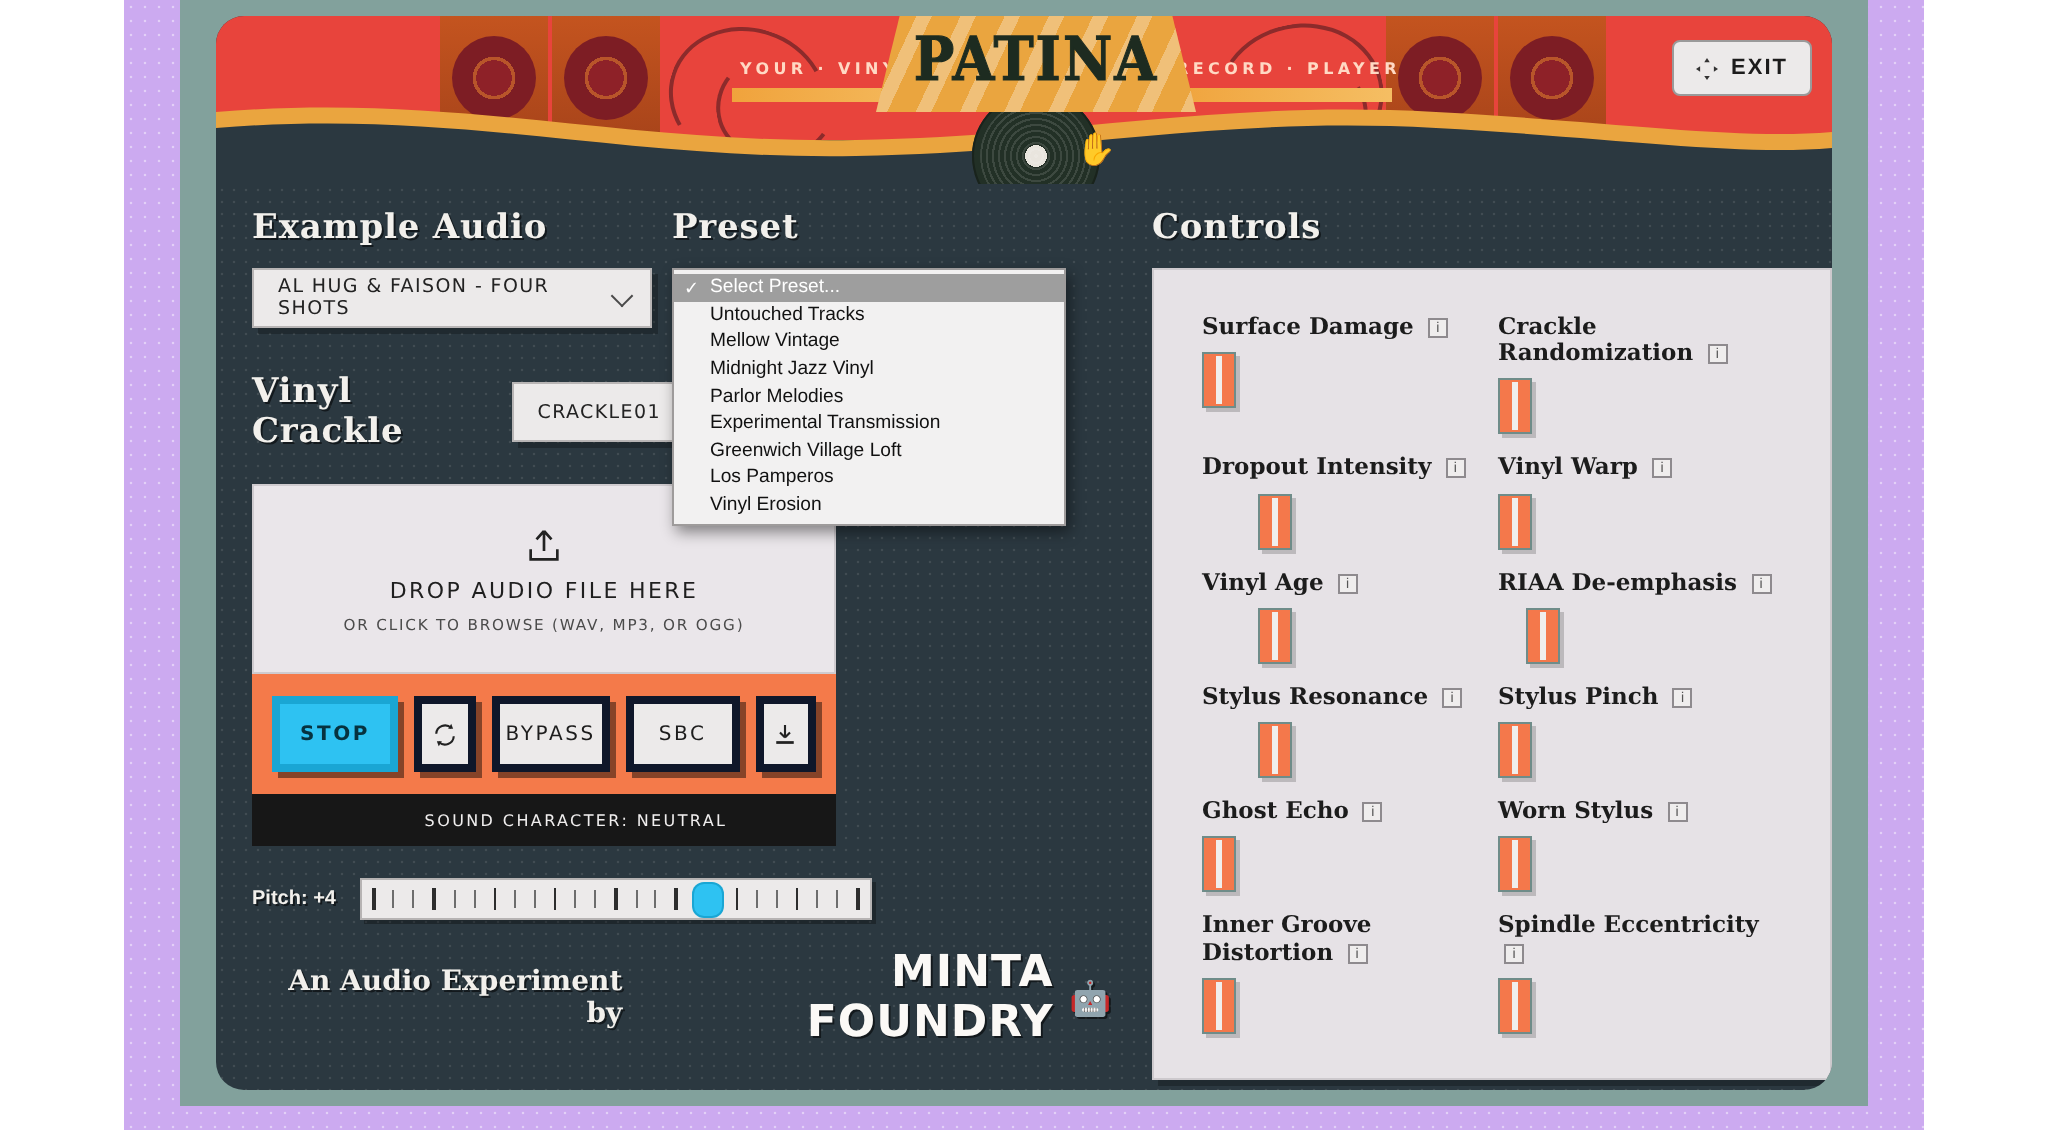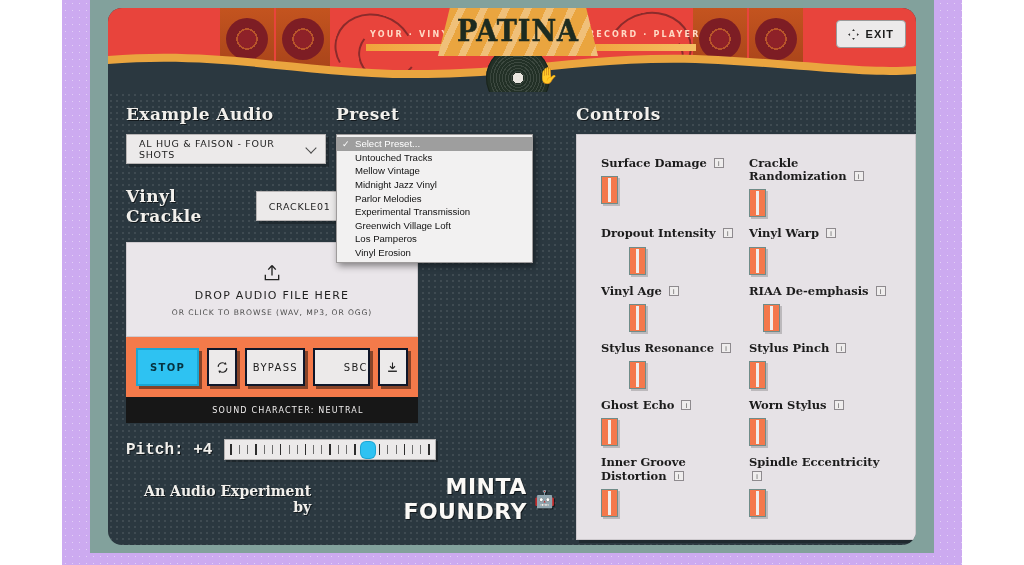--- a/index.html
+++ b/index.html
@@ -237,50 +237,50 @@
   #transport {
     width: 292px; height: 60px;
     background: #f47a4a;
     display: flex; align-items: center;
     gap: 8px;
     padding: 0 10px;
   }
   .tbtn {
     height: 38px;
     background: #eceaea;
-    border: 2px solid #0f172a;
+    border: 4px solid #0f172a;
     box-shadow: 3px 3px 0 rgba(0,0,0,.45);
     display: flex; align-items: center; justify-content: center;
     font-family: "DejaVu Sans", sans-serif;
     font-size: 10px; letter-spacing: 1.3px; color: #1d1d1d;
     cursor: pointer;
   }
   #btn-stop { width: 74px; background: #2ec2f2; border-color: #1aa6d4; color: #06323f; font-weight: bold; }
   #btn-loop { width: 35px; }
   #btn-bypass { width: 70px; }
-  #btn-sbc { width: 66px; justify-content: flex-end; }
+  #btn-sbc { width: 66px; }
   #btn-download { width: 35px; }
   .tbtn svg { width: 15px; height: 15px; }
 
   #sound-character {
     width: 292px; height: 26px;
     background: #171717;
     display: flex; align-items: center; justify-content: center;
     font-family: "DejaVu Sans", sans-serif;
     font-size: 8px; letter-spacing: 1.2px; color: #f0eeee; padding-left: 32px;
   }
 
   
   #pitch-row {
     margin-top: 16px;
     display: flex; align-items: center; gap: 12px;
   }
   #pitch-label {
-    font-family: Liberation Mono, monospace; font-weight: bold;
-    font-size: 16px; color: #f2f0ec;
+    font-family: Liberation Sans, sans-serif; font-weight: bold;
+    font-size: 10px; color: #f2f0ec;
     text-shadow: 1px 1px 0 rgba(0,0,0,.55);
     white-space: nowrap;
   }
   #pitch-slider {
     position: relative;
     width: 335px; height: 21px;
     background: #eceaea;
     border: 1px solid #b6b3b3;
     box-shadow: 2px 2px 0 rgba(0,0,0,.3);
     cursor: pointer;

